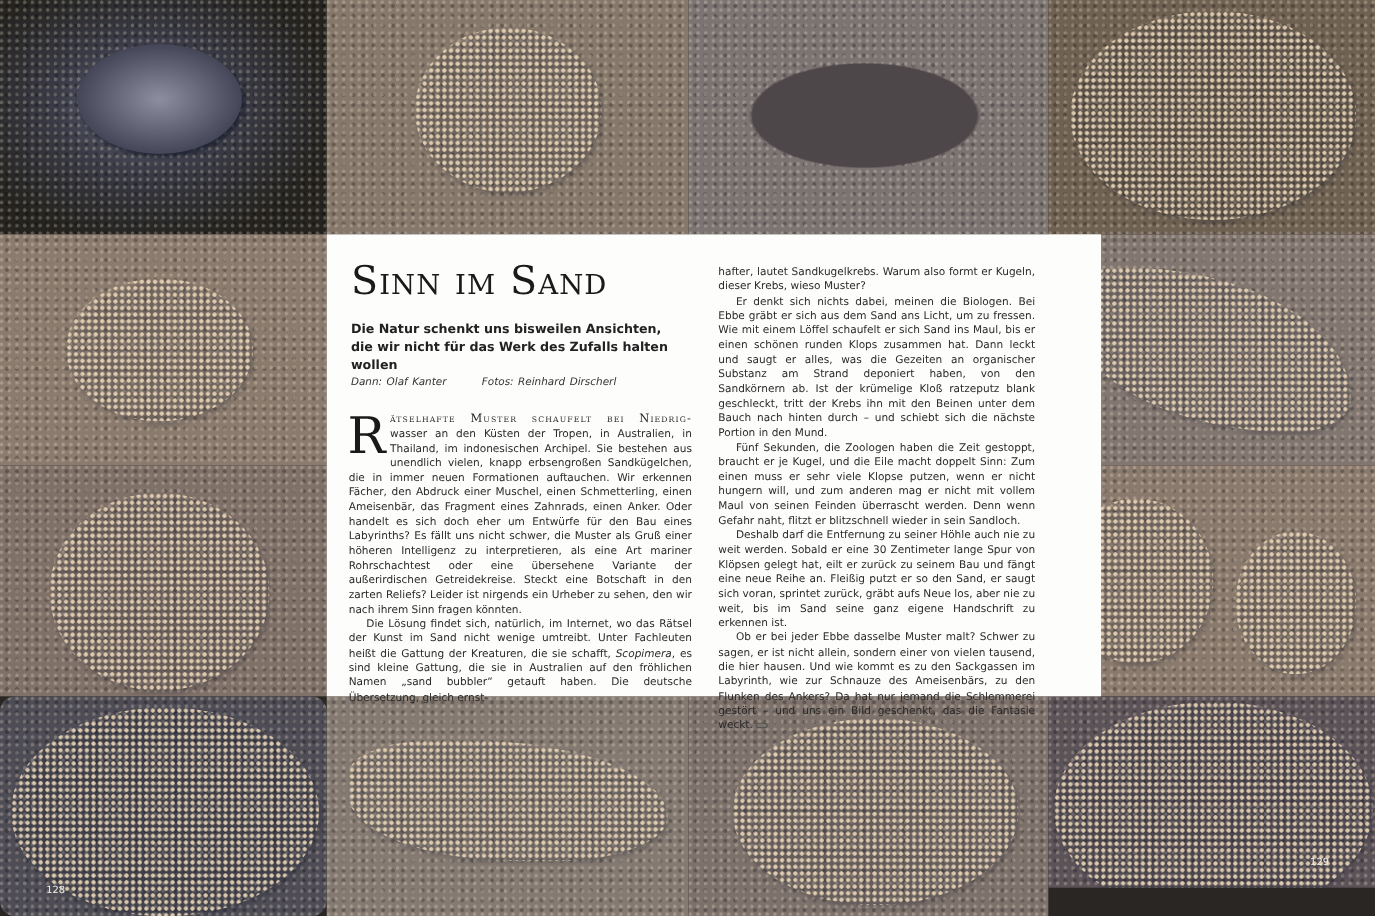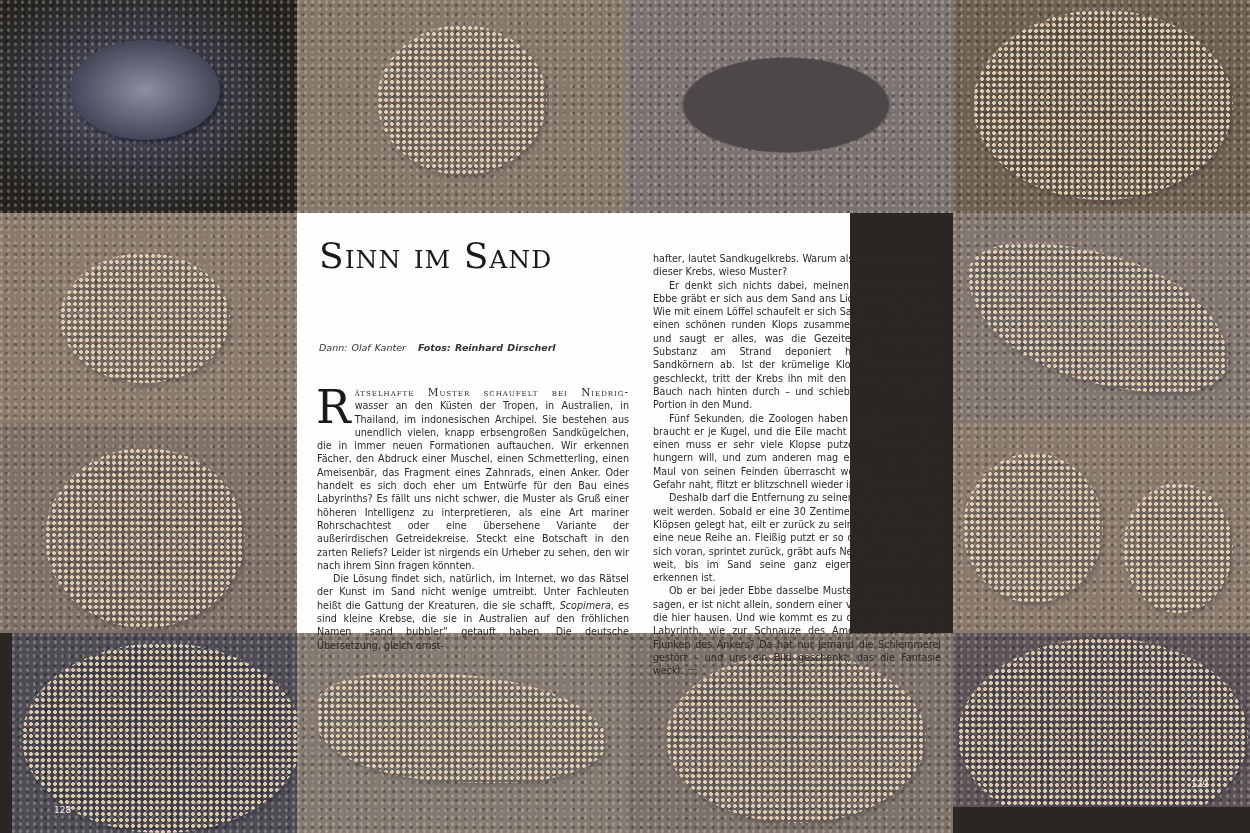--- a/index.html
+++ b/index.html
@@ -10,31 +10,31 @@
     background-image:
       radial-gradient(circle at 20% 30%, rgba(255,240,220,.25) 0 1.5px, transparent 2px),
       radial-gradient(circle at 70% 60%, rgba(0,0,0,.25) 0 1.5px, transparent 2px);
     background-size: 7px 7px, 9px 9px; }
   .tile .shape { position:absolute; border-radius:50%;
     background:
       radial-gradient(circle, rgba(235,215,185,.9) 0 1.6px, transparent 2.2px);
     background-size: 6px 6px; filter: drop-shadow(2px 3px 2px rgba(20,25,40,.7)); }
   .page-num { position:absolute; bottom:18px; font: 9px "DejaVu Sans", sans-serif; color:#f2efe8; }
 
-  .textbox { position:absolute; left:297px; top:213px; width:553px; height:420px; background:#fdfdfc; }
+  .textbox { position:absolute; left:297px; top:213px; width:704px; height:420px; background:#fdfdfc; }
   .col { position:absolute; top:0; width:312px; }
   .col-left { left:20px; }
   .col-right { left:356px; }
   .title { position:absolute; left:22px; top:22px; font: 36px "DejaVu Serif", serif; color:#1a1a1a; letter-spacing:1px; font-variant: small-caps; }
   .subtitle { position:absolute; left:22px; top:78px; width:300px; font: bold 11.5px "DejaVu Sans", sans-serif; color:#222; line-height:16px; }
   .credits { position:absolute; left:22px; top:129px; font: italic 9.5px "DejaVu Sans", sans-serif; color:#333; word-spacing:1px; }
-  .credits span + span { margin-left:8px;font-weight:bold; }
+  .credits span + span { margin-left:28px; }
   .body { font: 9.6px "DejaVu Sans", sans-serif; color:#2a2a2a; line-height:13.3px; text-align:justify; hyphens:auto; }
   .body p { text-indent:16px; }
-  .body p.first { text-indent:0;margin-top:11px; }
+  .body p.first { text-indent:0; }
   .col-left .body { position:absolute; top:162px; width:312px; }
   .col-right .body { position:absolute; top:28px; width:288px; }
   .dropcap { float:left; font: 46px/38px "DejaVu Serif", serif; color:#1a1a1a; margin:2px 4px 0 -1px; }
   .lead { font-variant: small-caps; letter-spacing:1px; font-family:"DejaVu Serif", serif; font-size:10.5px; }
   em { }
   .endmark { display:inline-block; width:11px; height:5px; border:1px solid #555; border-radius:3px; margin-left:3px; vertical-align:middle; }
 </style>
 </head>
 <body>
 
@@ -61,49 +61,50 @@
   </div>
 
   <div class="tile" style="left:0;top:423px;width:297px;height:210px;background:#7f7068;">
     <div class="shape" style="left:45px;top:25px;width:200px;height:180px;"></div>
   </div>
   <div class="tile" style="left:953px;top:423px;width:297px;height:210px;background:#8a7a6d;">
     <div class="shape" style="left:10px;top:30px;width:140px;height:150px;"></div>
     <div class="shape" style="left:170px;top:60px;width:110px;height:130px;"></div>
   </div>
 
-  <div class="tile" style="left:12px;top:633px;width:297px;height:200px;background:#4e4c55;">
+  <div class="tile" style="left:0;top:633px;width:297px;height:200px;background:#4e4c55;border-radius:14px;">
     <div class="shape" style="left:10px;top:10px;width:280px;height:190px;"></div>
     <span class="page-num" style="left:42px;">128</span>
   </div>
   <div class="tile" style="left:297px;top:633px;width:329px;height:200px;background:#857a72;">
     <div class="shape" style="left:20px;top:40px;width:290px;height:110px;border-radius:30% 70% 40% 60%;"></div>
   </div>
   <div class="tile" style="left:626px;top:633px;width:327px;height:200px;background:#7d716b;">
     <div class="shape" style="left:40px;top:20px;width:260px;height:170px;"></div>
   </div>
   <div class="tile" style="left:953px;top:633px;width:297px;height:174px;background:#5c5359;">
     <div class="shape" style="left:5px;top:5px;width:290px;height:195px;"></div>
     <span class="page-num" style="left:238px;">129</span>
   </div>
 
   <div class="textbox">
     <h1 class="title">Sinn im Sand</h1>
+    <div class="subtitle">Die Natur schenkt uns bisweilen Ansichten, die wir nicht für das Werk des Zufalls halten wollen</div>
     <div class="credits">
       <span>Dann: Olaf Kanter</span>
       <span>Fotos: Reinhard Dirscherl</span>
     </div>
 
     <div class="col col-left">
       <div class="body">
         <p class="first">
           <span class="dropcap">R</span><span class="lead">ätselhafte Muster schaufelt bei Niedrig-</span>
           <span>wasser an den Küsten der Tropen, in Australien, in Thailand, im indonesischen Archipel. Sie bestehen aus unendlich vielen, knapp erbsengroßen Sandkügelchen, die in immer neuen Formationen auftauchen. Wir erkennen Fächer, den Abdruck einer Muschel, einen Schmetterling, einen Ameisenbär, das Fragment eines Zahnrads, einen Anker. Oder handelt es sich doch eher um Entwürfe für den Bau eines Labyrinths? Es fällt uns nicht schwer, die Muster als Gruß einer höheren Intelligenz zu interpretieren, als eine Art mariner Rohrschachtest oder eine übersehene Variante der außerirdischen Getreidekreise. Steckt eine Botschaft in den zarten Reliefs? Leider ist nirgends ein Urheber zu sehen, den wir nach ihrem Sinn fragen könnten.</span>
         </p>
-        <p><span>Die Lösung findet sich, natürlich, im Internet, wo das Rätsel der Kunst im Sand nicht wenige umtreibt. Unter Fachleuten heißt die Gattung der Kreaturen, die sie schafft, </span><em>Scopimera</em><span>, es sind kleine Krebse, die sie in Australien auf den fröhlichen Namen „sand bubbler“ getauft haben. Die deutsche Übersetzung, gleich ernst-</span></p>
+        <p><span>Die Lösung findet sich, natürlich, im Internet, wo das Rätsel der Kunst im Sand nicht wenige umtreibt. Unter Fachleuten heißt die Gattung der Kreaturen, die sie schafft, </span><em>Scopimera</em><span>, es sind kleine Gattung, die sie in Australien auf den fröhlichen Namen „sand bubbler“ getauft haben. Die deutsche Übersetzung, gleich ernst-</span></p>
       </div>
     </div>
 
     <div class="col col-right">
       <div class="body">
         <p class="first">hafter, lautet Sandkugelkrebs. Warum also formt er Kugeln, dieser Krebs, wieso Muster?</p>
         <p>Er denkt sich nichts dabei, meinen die Biologen. Bei Ebbe gräbt er sich aus dem Sand ans Licht, um zu fressen. Wie mit einem Löffel schaufelt er sich Sand ins Maul, bis er einen schönen runden Klops zusammen hat. Dann leckt und saugt er alles, was die Gezeiten an organischer Substanz am Strand deponiert haben, von den Sandkörnern ab. Ist der krümelige Kloß ratzeputz blank geschleckt, tritt der Krebs ihn mit den Beinen unter dem Bauch nach hinten durch – und schiebt sich die nächste Portion in den Mund.</p>
         <p>Fünf Sekunden, die Zoologen haben die Zeit gestoppt, braucht er je Kugel, und die Eile macht doppelt Sinn: Zum einen muss er sehr viele Klopse putzen, wenn er nicht hungern will, und zum anderen mag er nicht mit vollem Maul von seinen Feinden überrascht werden. Denn wenn Gefahr naht, flitzt er blitzschnell wieder in sein Sandloch.</p>
         <p>Deshalb darf die Entfernung zu seiner Höhle auch nie zu weit werden. Sobald er eine 30 Zentimeter lange Spur von Klöpsen gelegt hat, eilt er zurück zu seinem Bau und fängt eine neue Reihe an. Fleißig putzt er so den Sand, er saugt sich voran, sprintet zurück, gräbt aufs Neue los, aber nie zu weit, bis im Sand seine ganz eigene Handschrift zu erkennen ist.</p>
         <p><span>Ob er bei jeder Ebbe dasselbe Muster malt? Schwer zu sagen, er ist nicht allein, sondern einer von vielen tausend, die hier hausen. Und wie kommt es zu den Sackgassen im Labyrinth, wie zur Schnauze des Ameisenbärs, zu den Flunken des Ankers? Da hat nur jemand die Schlemmerei gestört – und uns ein Bild geschenkt, das die Fantasie weckt.</span><span class="endmark"></span></p>

